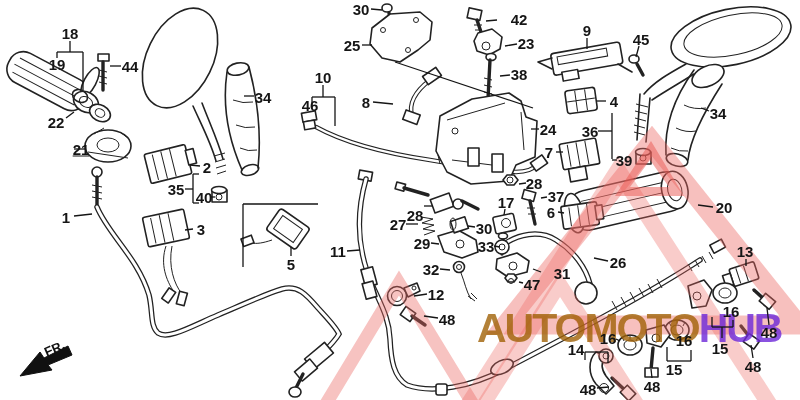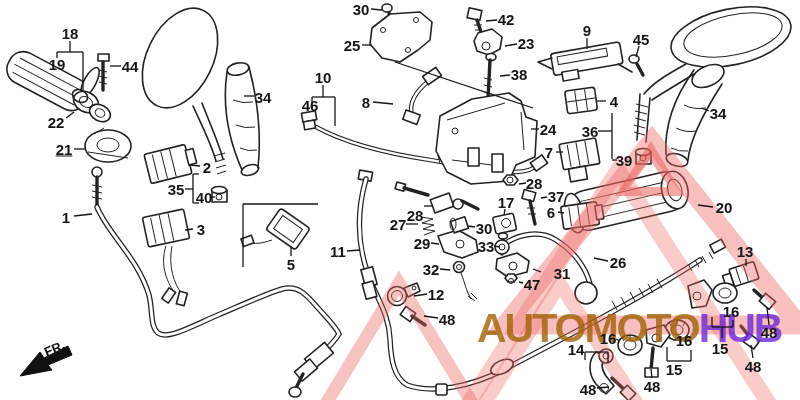--- a/index.html
+++ b/index.html
@@ -430,31 +430,31 @@
       <line x1="585" y1="352" x2="585" y2="360" stroke="#151515" stroke-width="1.3"></line>
       <line x1="608" y1="352" x2="608" y2="363" stroke="#151515" stroke-width="1.3"></line>
       <line x1="769" y1="325" x2="767" y2="308" stroke="#151515" stroke-width="1.3"></line>
       <line x1="753" y1="358" x2="751" y2="345" stroke="#151515" stroke-width="1.3"></line>
       <line x1="597" y1="388" x2="609" y2="387" stroke="#151515" stroke-width="1.3"></line>
       <line x1="652" y1="378" x2="651" y2="369" stroke="#151515" stroke-width="1.3"></line>
     </svg>
 
   <div id="labels">
       <div class="plabel" style="left: 361px; top: 9px;">30</div>
-      <div class="plabel" style="left: 506px; top: 19px; text-align: center;">42</div>
+      <div class="plabel" style="left: 519px; top: 19px; text-align: center;">42</div>
       <div class="plabel" style="left: 352px; top: 45px;">25</div>
       <div class="plabel" style="left: 526px; top: 43px;">23</div>
       <div class="plabel" style="left: 587px; top: 30px;">9</div>
       <div class="plabel" style="left: 641px; top: 39px;">45</div>
       <div class="plabel" style="left: 70px; top: 33px;">18</div>
       <div class="plabel" style="left: 57px; top: 64px;">19</div>
       <div class="plabel" style="left: 130px; top: 66px;">44</div>
       <div class="plabel" style="left: 263px; top: 97px;">34</div>
       <div class="plabel" style="left: 56px; top: 122px;">22</div>
-      <div class="plabel" style="left: 64px; top: 149px; text-decoration: underline;">21</div>
+      <div class="plabel" style="left: 81px; top: 149px; text-decoration: underline;">21</div>
       <div class="plabel" style="left: 207px; top: 167px;">2</div>
       <div class="plabel" style="left: 176px; top: 189px;">35</div>
       <div class="plabel" style="left: 204px; top: 197px;">40</div>
       <div class="plabel" style="left: 323px; top: 77px;">10</div>
       <div class="plabel" style="left: 310px; top: 105px;">46</div>
       <div class="plabel" style="left: 366px; top: 102px;">8</div>
       <div class="plabel" style="left: 519px; top: 74px;">38</div>
       <div class="plabel" style="left: 548px; top: 129px;">24</div>
       <div class="plabel" style="left: 614px; top: 101px;">4</div>
       <div class="plabel" style="left: 590px; top: 131px;">36</div>

